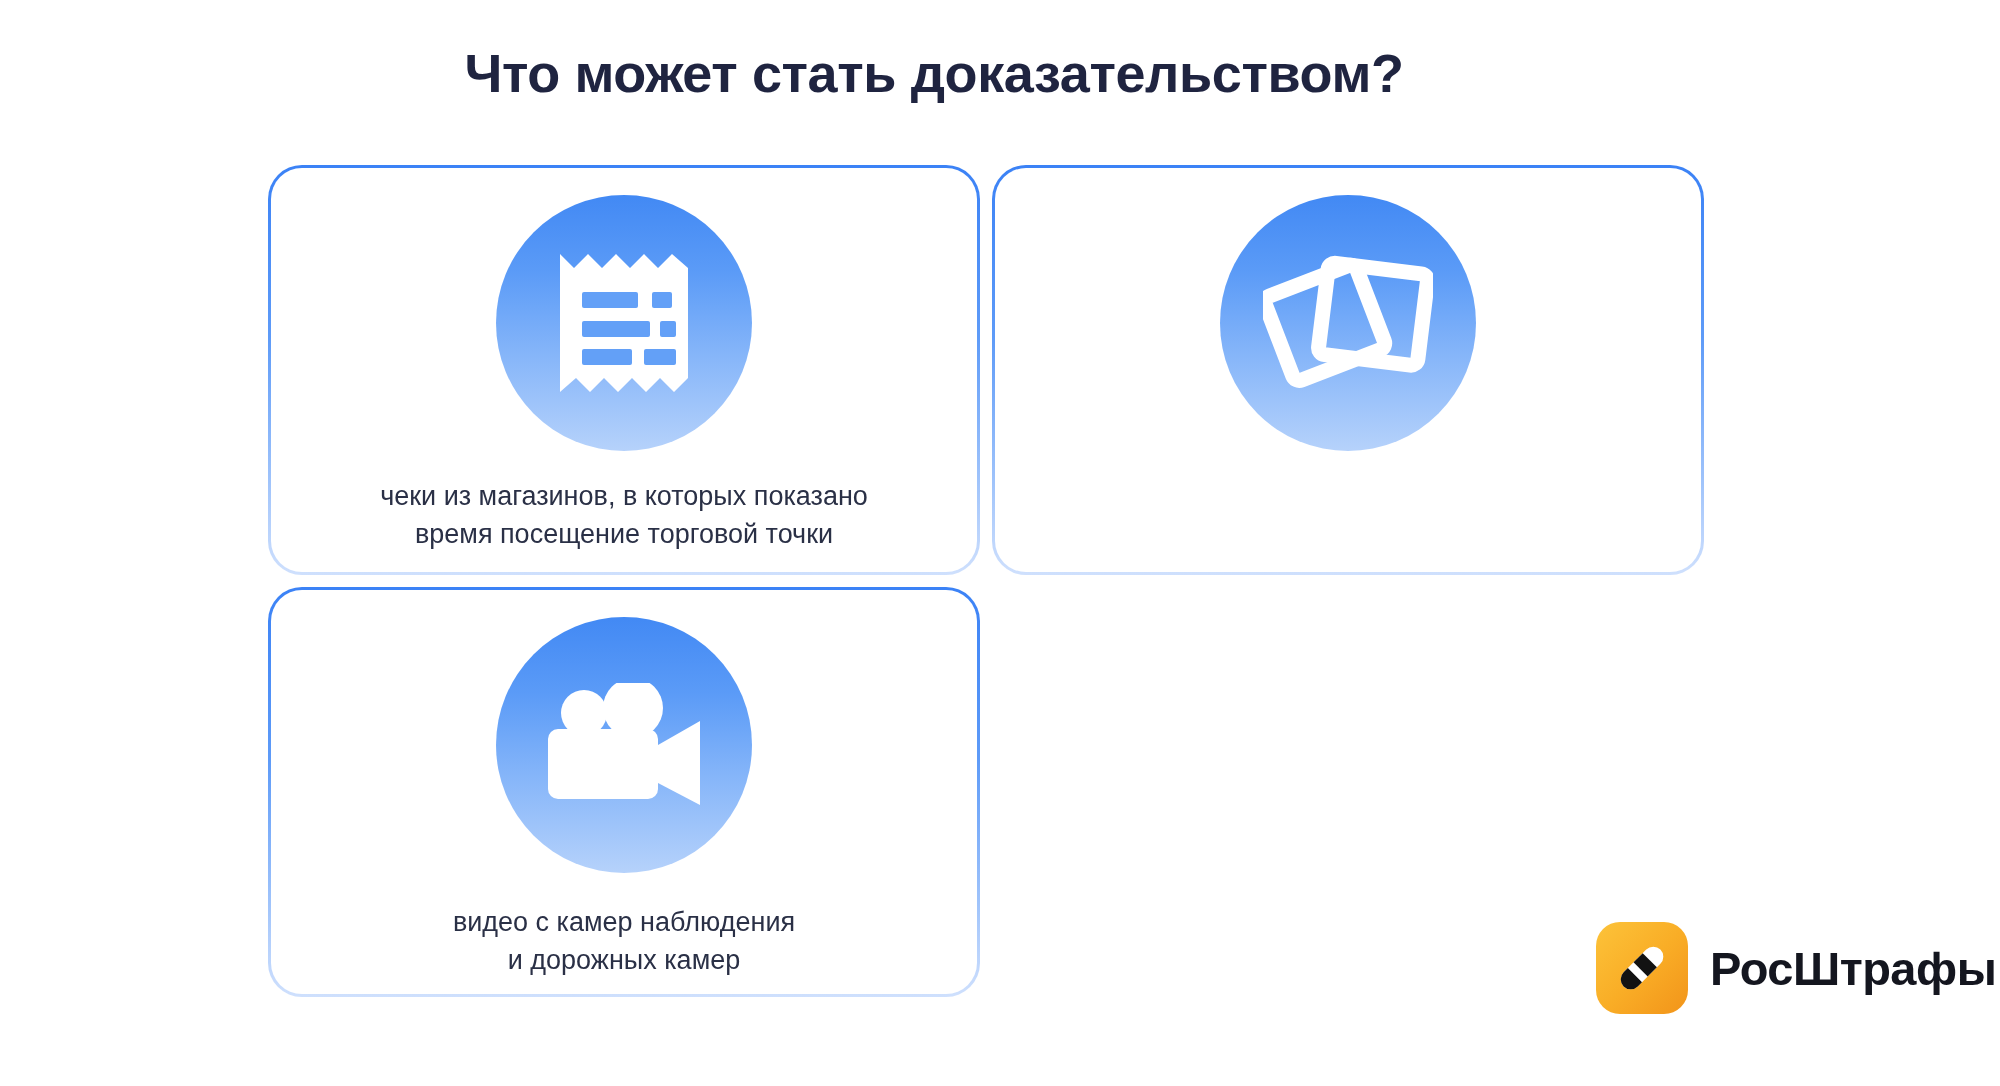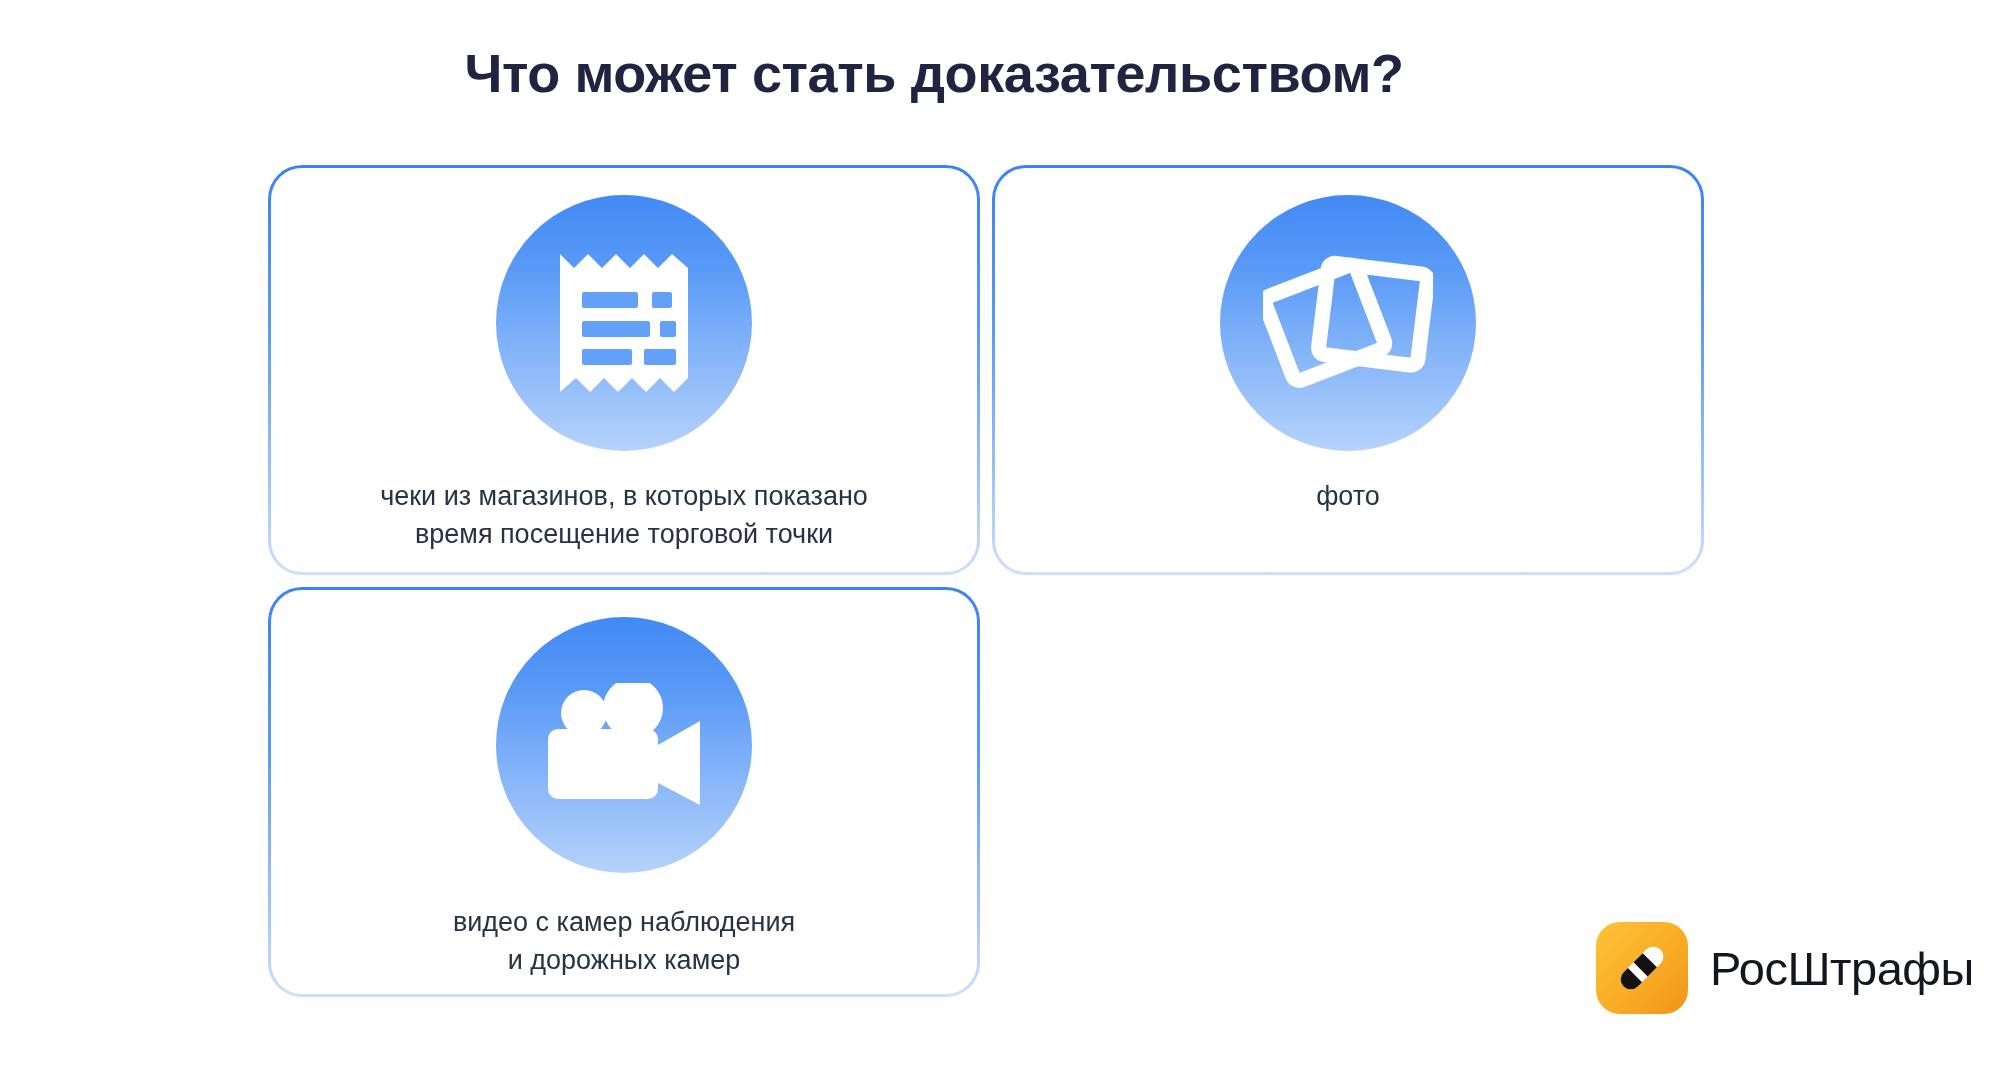--- a/index.html
+++ b/index.html
@@ -122,21 +122,21 @@
     background: linear-gradient(135deg, #fcc33a 0%, #f9ad26 52%, #f2941a 100%);
     position: relative;
     overflow: hidden;
     flex: none;
   }
 
   .logo-mark svg { position: absolute; inset: 0; }
 
   .logo-text {
     font-size: 47px;
-    font-weight: 400;
+    font-weight: 700;
     color: #14161f;
     letter-spacing: -0.5px;
     white-space: nowrap;
   }
 </style>
 </head>
 <body>
 
 <div class="page">
 
@@ -172,21 +172,20 @@
             <svg width="170" height="150" viewBox="0 0 170 150" aria-hidden="true">
               <g transform="rotate(-21 62 78)">
                 <rect x="14" y="30" width="98" height="90" rx="7" fill="none" stroke="#ffffff" stroke-width="15"></rect>
               </g>
               <g transform="rotate(7 108 66)">
                 <rect x="60" y="20" width="100" height="92" rx="7" fill="none" stroke="#ffffff" stroke-width="15"></rect>
               </g>
             </svg>
           </span>
         </div>
-        <div class="caption">фото</div>
       </div>
     </div>
 
     <div class="card row2">
       <div class="card-inner">
         <div class="icon-circle">
           <span>
             <svg width="168" height="124" viewBox="0 0 168 124" aria-hidden="true">
               <circle cx="44" cy="30" r="23" fill="#ffffff"></circle>
               <circle cx="93" cy="25" r="30" fill="#ffffff"></circle>

